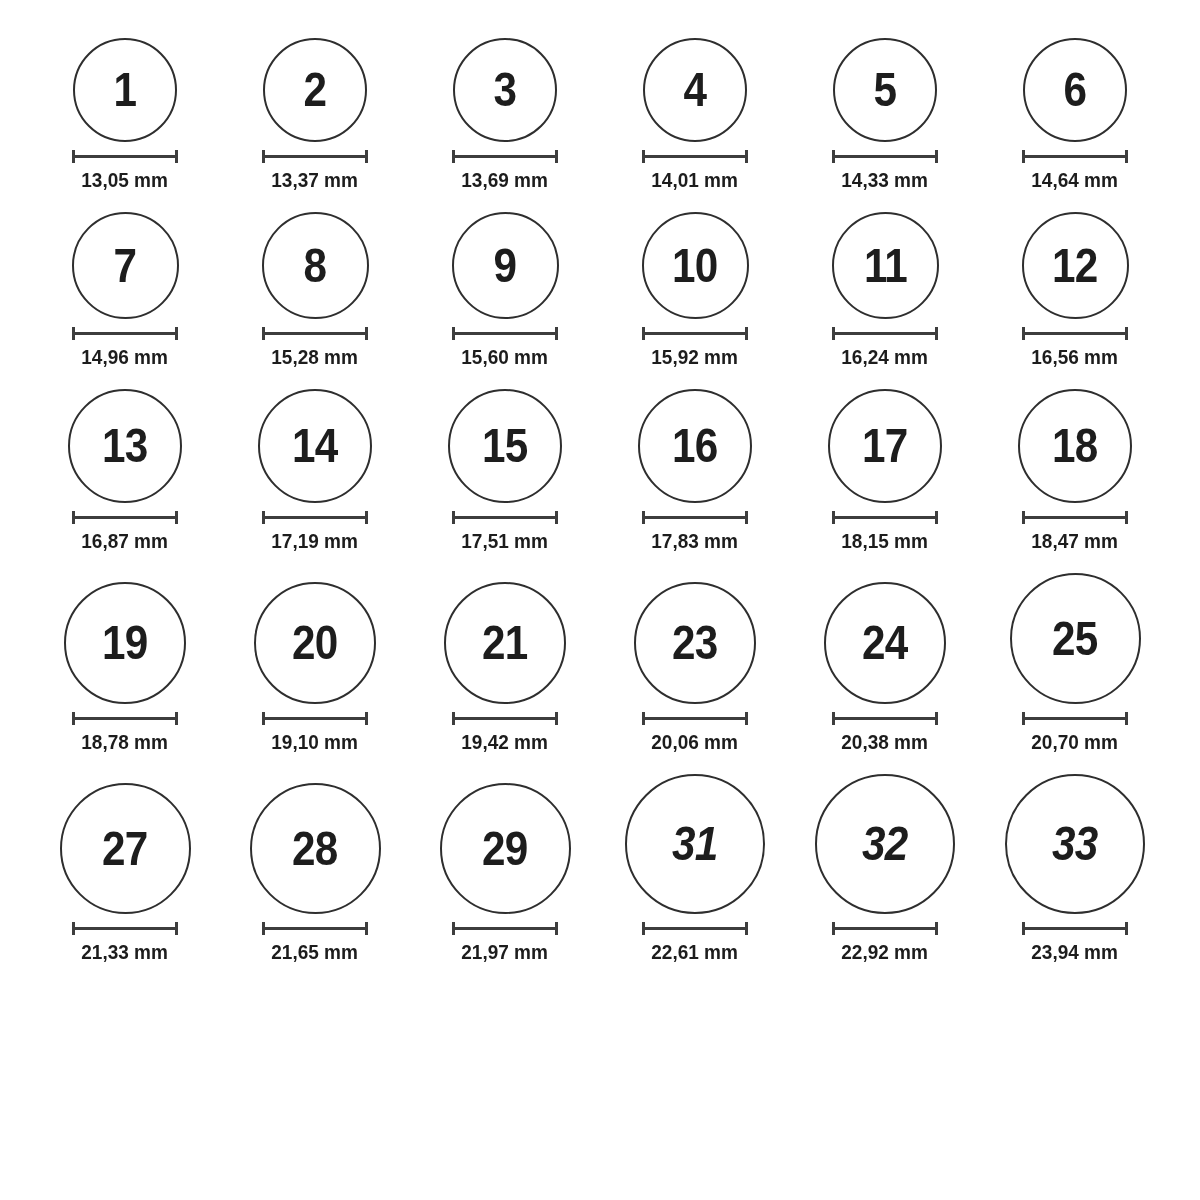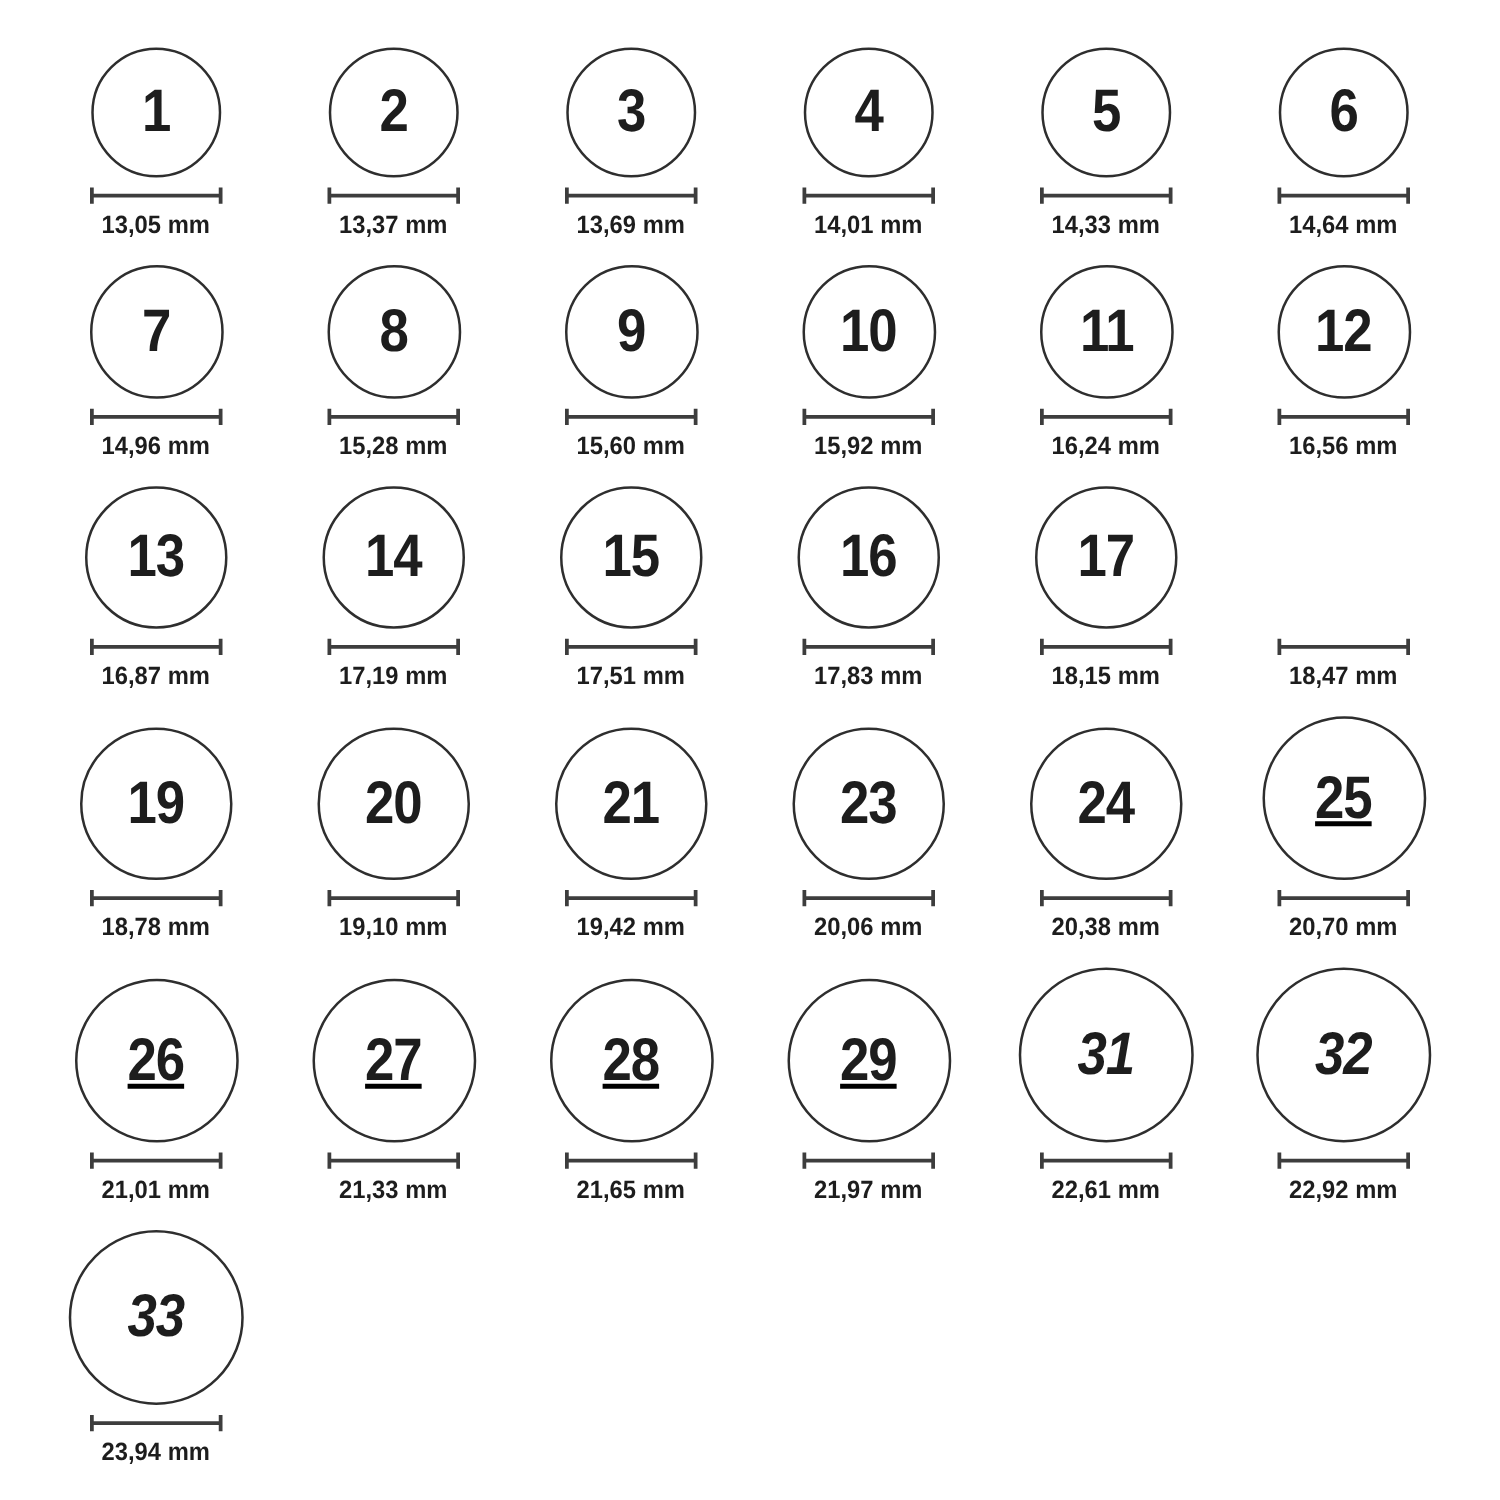--- a/index.html
+++ b/index.html
@@ -36,21 +36,21 @@
     display: flex;
     align-items: center;
     justify-content: center;
     margin-bottom: 8px;
     background: #ffffff;
   }
   .row1 .circle { width: 104px; height: 104px; }
   .row2 .circle { width: 107px; height: 107px; }
   .row3 .circle { width: 114px; height: 114px; text-align: center; }
   .row4 .circle { width: 122px; height: 122px; align-items: center; }
-  .row5 .circle { width: 131px; height: 131px; text-decoration: underline; }
+  .row5 .circle { width: 131px; height: 131px; }
   .row6 .circle { width: 140px; height: 140px; font-style: italic; }
   .num {
     font-weight: bold;
     font-size: 48px;
     color: #1d1d1d;
     transform: scaleX(0.88);
     letter-spacing: -1px;
     line-height: 1;
   }
   .measure {
@@ -271,20 +271,23 @@
           <span class="num">17</span>
         </div>
         <div class="measure">
           <span class="tick left"></span>
           <span class="bar"></span>
           <span class="tick right"></span>
         </div>
         <div class="dlabel">18,15 mm</div>
       </div>
       <div class="cell row3">
+        <div class="circle">
+          <span class="num">18</span>
+        </div>
         <div class="measure">
           <span class="tick left"></span>
           <span class="bar"></span>
           <span class="tick right"></span>
         </div>
         <div class="dlabel">18,47 mm</div>
       </div>
       <div class="cell row4">
         <div class="circle">
           <span class="num">19</span>
@@ -343,31 +346,20 @@
       <div class="cell row5">
         <div class="circle">
           <span class="num">25</span>
         </div>
         <div class="measure">
           <span class="tick left"></span>
           <span class="bar"></span>
           <span class="tick right"></span>
         </div>
         <div class="dlabel">20,70 mm</div>
-      </div>
-      <div class="cell row5">
-        <div class="circle">
-          <span class="num">26</span>
-        </div>
-        <div class="measure">
-          <span class="tick left"></span>
-          <span class="bar"></span>
-          <span class="tick right"></span>
-        </div>
-        <div class="dlabel">21,01 mm</div>
       </div>
       <div class="cell row5">
         <div class="circle">
           <span class="num">27</span>
         </div>
         <div class="measure">
           <span class="tick left"></span>
           <span class="bar"></span>
           <span class="tick right"></span>
         </div>

